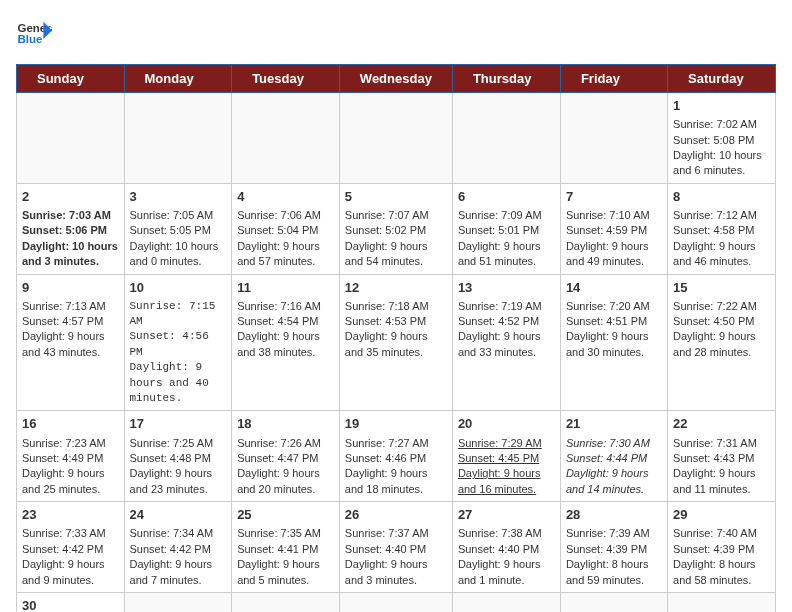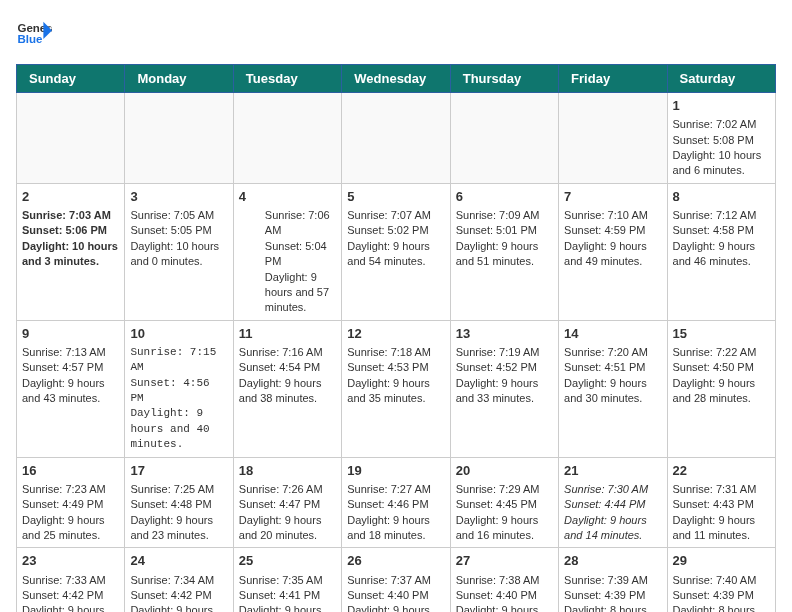--- a/index.html
+++ b/index.html
@@ -36,23 +36,23 @@
     .subtitle {
       font-size: 14px;
       color: #555;
     }
     .calendar {
       width: 100%;
       border-collapse: collapse;
       font-size: 11px;
     }
     .calendar thead tr th {
-      background-color: #0f766e;
+      background-color: #7f1d1d;
       color: #fff;
-      padding: 6px 12px;
+      padding: 6px 20px;
       text-align: left;
       font-size: 13px;
       font-weight: bold;
       border: 1px solid #2a5fa0;
     }
     .calendar tbody tr td {
       border: 1px solid #ccc;
       vertical-align: top;
       padding: 4px 5px;
       width: calc(100% / 7);
@@ -126,21 +126,21 @@
 Daylight: 10 hours and 3 minutes.</div>
         </td>
         <td>
           <span class="day-number">3</span>
           <div class="day-info" style="white-space: pre-line;">Sunrise: 7:05 AM
 Sunset: 5:05 PM
 Daylight: 10 hours and 0 minutes.</div>
         </td>
         <td>
           <span class="day-number">4</span>
-          <div class="day-info" style="white-space: pre-line; margin-left: 26px;">Sunrise: 7:06 AM
+          <div class="day-info" style="white-space: pre-line;">Sunrise: 7:06 AM
 Sunset: 5:04 PM
 Daylight: 9 hours and 57 minutes.</div>
         </td>
         <td>
           <span class="day-number">5</span>
           <div class="day-info" style="white-space: pre-line;">Sunrise: 7:07 AM
 Sunset: 5:02 PM
 Daylight: 9 hours and 54 minutes.</div>
         </td>
         <td>
@@ -226,21 +226,21 @@
 Daylight: 9 hours and 20 minutes.</div>
         </td>
         <td>
           <span class="day-number">19</span>
           <div class="day-info" style="white-space: pre-line;">Sunrise: 7:27 AM
 Sunset: 4:46 PM
 Daylight: 9 hours and 18 minutes.</div>
         </td>
         <td>
           <span class="day-number">20</span>
-          <div class="day-info" style="white-space: pre-line;">Sunrise: 7:29 AM
+          <div class="day-info" style="white-space: pre-line; text-decoration: underline;">Sunrise: 7:29 AM
 Sunset: 4:45 PM
 Daylight: 9 hours and 16 minutes.</div>
         </td>
         <td>
           <span class="day-number">21</span>
           <div class="day-info" style="white-space: pre-line; font-style: italic;">Sunrise: 7:30 AM
 Sunset: 4:44 PM
 Daylight: 9 hours and 14 minutes.</div>
         </td>
         <td>

